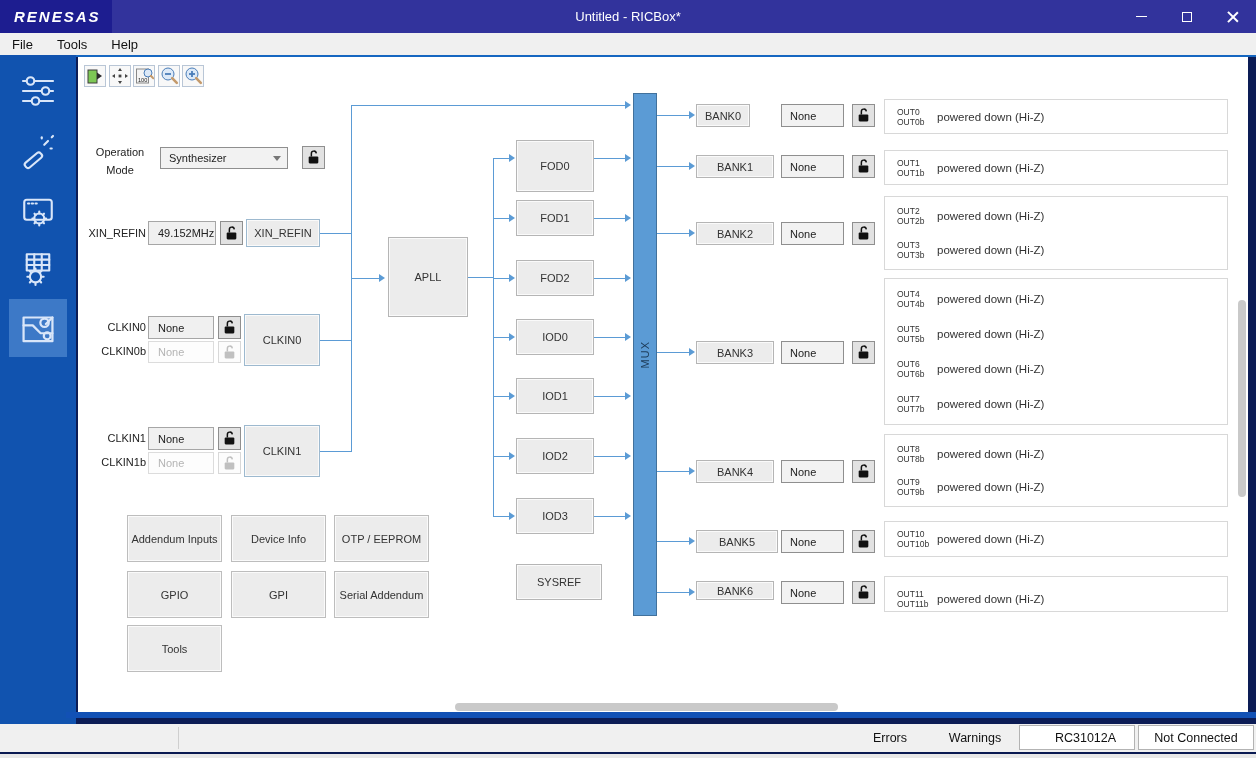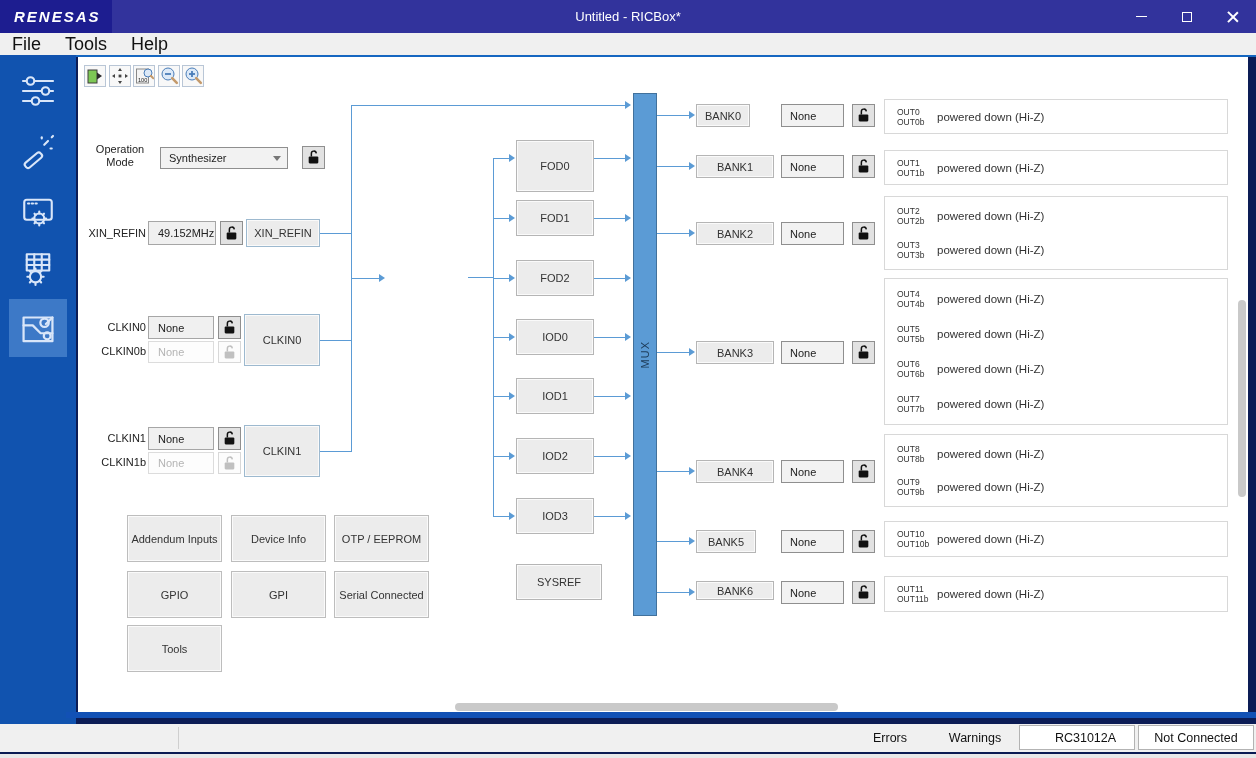--- a/index.html
+++ b/index.html
@@ -17,21 +17,21 @@
   .winbtn { width:46px; height:33px; display:flex; align-items:center; justify-content:center; }
   .glyph-min { width:11px; height:1px; background:#fff; }
   .glyph-max { width:10px; height:10px; border:1px solid #fff; }
   .glyph-close { position:relative; width:12px; height:12px; }
   .glyph-close::before,.glyph-close::after { content:""; position:absolute; left:5px; top:-1px; width:1.5px; height:14px; background:#fff; }
   .glyph-close::before { transform:rotate(45deg); }
   .glyph-close::after { transform:rotate(-45deg); }
 
   
   .menubar { left:0; top:33px; width:1256px; height:22px; background:#f0f0f0; display:flex; align-items:center; gap:24px; padding-left:12px; }
-  .menu-item { font-size:18px; color:#111; }
+  .menu-item { font-size:13px; color:#111; }
 
   
   .main { left:0; top:55px; width:1256px; height:669px; background:#0c1c55; }
   .sidebar { left:0; top:0; width:76px; height:669px; background:#1153af; }
   .side-item { position:absolute; left:9px; width:58px; height:58px; display:flex; align-items:center; justify-content:center; }
   .side-item.selected { background:#3d79c7; }
   .side-item svg { stroke:#d9e6f9; fill:none; stroke-width:1.7; stroke-linecap:round; stroke-linejoin:round; }
   .top-accent { left:76px; top:0; width:1180px; height:2px; background:#1566c0; }
   .bottom-strip { left:66px; top:657px; width:1190px; height:6px; background:#1251b5; }
 
@@ -264,21 +264,21 @@
         <div class="arr" style="left:611px; top:176px;"></div>
       <div class="hline" style="left:579px; top:295px; width:32px;"></div>
         <div class="arr" style="left:611px; top:295px;"></div>
       <div class="hline" style="left:579px; top:414px; width:32px;"></div>
         <div class="arr" style="left:611px; top:414px;"></div>
       <div class="hline" style="left:579px; top:484px; width:32px;"></div>
         <div class="arr" style="left:611px; top:484px;"></div>
       <div class="hline" style="left:579px; top:535px; width:32px;"></div>
         <div class="arr" style="left:611px; top:535px;"></div>
 
-      <div class="lbl" style="left:14px; top:86px; width:56px; text-align:center; line-height:13px;">Operation Mode</div>
+      <div class="lbl" style="left:14px; top:86px; width:56px; text-align:center; line-height:18px;">Operation Mode</div>
       <div class="dropdown" style="left:82px; top:90px; width:128px; height:22px;">
         <span>Synthesizer</span>
         <span class="chev"></span>
       </div>
       <div class="lockbtn" style="left:224px; top:89px;">
         <svg width="13" height="15" viewBox="0 0 12 14">
             <rect x="1.5" y="6" width="9" height="6.5" rx="1" fill="currentColor"></rect>
             <path d="M4 6 V3.6 A2.3 2.3 0 0 1 8.6 3.1" stroke="currentColor" stroke-width="1.4" fill="none"></path>
           </svg>
       </div>
@@ -338,20 +338,23 @@
       <div class="lockbtn disabled" style="left:140px; top:395px; height:22px;">
         <svg width="13" height="15" viewBox="0 0 12 14">
             <rect x="1.5" y="6" width="9" height="6.5" rx="1" fill="currentColor"></rect>
             <path d="M4 6 V3.6 A2.3 2.3 0 0 1 8.6 3.1" stroke="currentColor" stroke-width="1.4" fill="none"></path>
           </svg>
       </div>
       <div class="block inblue" style="left:166px; top:368px; width:76px; height:52px;">
           <span>CLKIN1</span>
         </div>
 
+      <div class="block" style="left:310px; top:180px; width:80px; height:80px;">
+          <span>APLL</span>
+        </div>
 
       <div class="block" style="left:438px; top:83px; width:78px; height:52px;">
           <span>FOD0</span>
         </div>
       <div class="block" style="left:438px; top:143px; width:78px; height:36px;">
           <span>FOD1</span>
         </div>
       <div class="block" style="left:438px; top:203px; width:78px; height:36px;">
           <span>FOD2</span>
         </div>
@@ -433,21 +436,21 @@
       <div class="dropdown" style="left:703px; top:403px; width:63px; height:23px;">
           <span>None</span>
         </div>
       <div class="lockbtn" style="left:774px; top:403px;">
           <svg width="13" height="15" viewBox="0 0 12 14">
             <rect x="1.5" y="6" width="9" height="6.5" rx="1" fill="currentColor"></rect>
             <path d="M4 6 V3.6 A2.3 2.3 0 0 1 8.6 3.1" stroke="currentColor" stroke-width="1.4" fill="none"></path>
           </svg>
         </div>
 
-      <div class="block" style="left:618px; top:473px; width:60px; height:23px;">
+      <div class="block" style="left:618px; top:473px; width:82px; height:23px;">
           <span>BANK5</span>
         </div>
       <div class="dropdown" style="left:703px; top:473px; width:63px; height:23px;">
           <span>None</span>
         </div>
       <div class="lockbtn" style="left:774px; top:473px;">
           <svg width="13" height="15" viewBox="0 0 12 14">
             <rect x="1.5" y="6" width="9" height="6.5" rx="1" fill="currentColor"></rect>
             <path d="M4 6 V3.6 A2.3 2.3 0 0 1 8.6 3.1" stroke="currentColor" stroke-width="1.4" fill="none"></path>
           </svg>
@@ -515,21 +518,21 @@
             <span class="outnames"><span>OUT9</span><br><span>OUT9b</span></span>
             <span class="outstatus">powered down (Hi-Z)</span>
           </div>
       </div>
       <div class="outgroup" style="left:806px; top:464px; width:344px; height:36px;">
         <div class="outrow">
             <span class="outnames"><span>OUT10</span><br><span>OUT10b</span></span>
             <span class="outstatus">powered down (Hi-Z)</span>
           </div>
       </div>
-      <div class="outgroup" style="left:806px; top:519px; width:344px; height:36px;">
+      <div class="outgroup" style="left:806px; top:519px; width:344px; height:36px;justify-content:flex-end;">
         <div class="outrow">
             <span class="outnames"><span>OUT11</span><br><span>OUT11b</span></span>
             <span class="outstatus">powered down (Hi-Z)</span>
           </div>
       </div>
 
       <div class="navbtn" style="left:49px; top:458px;">
           <span>Addendum Inputs</span>
         </div>
       <div class="navbtn" style="left:153px; top:458px;">
@@ -538,21 +541,21 @@
       <div class="navbtn" style="left:256px; top:458px;">
           <span>OTP / EEPROM</span>
         </div>
       <div class="navbtn" style="left:49px; top:514px;">
           <span>GPIO</span>
         </div>
       <div class="navbtn" style="left:153px; top:514px;">
           <span>GPI</span>
         </div>
       <div class="navbtn" style="left:256px; top:514px;">
-          <span>Serial Connected</span>
+          <span>Serial Addendum</span>
         </div>
       <div class="navbtn" style="left:49px; top:568px;">
           <span>Tools</span>
         </div>
 
       <div class="hscroll"></div>
       <div class="vscroll"></div>
     </div>
 
     <div class="abs bottom-strip"></div>

